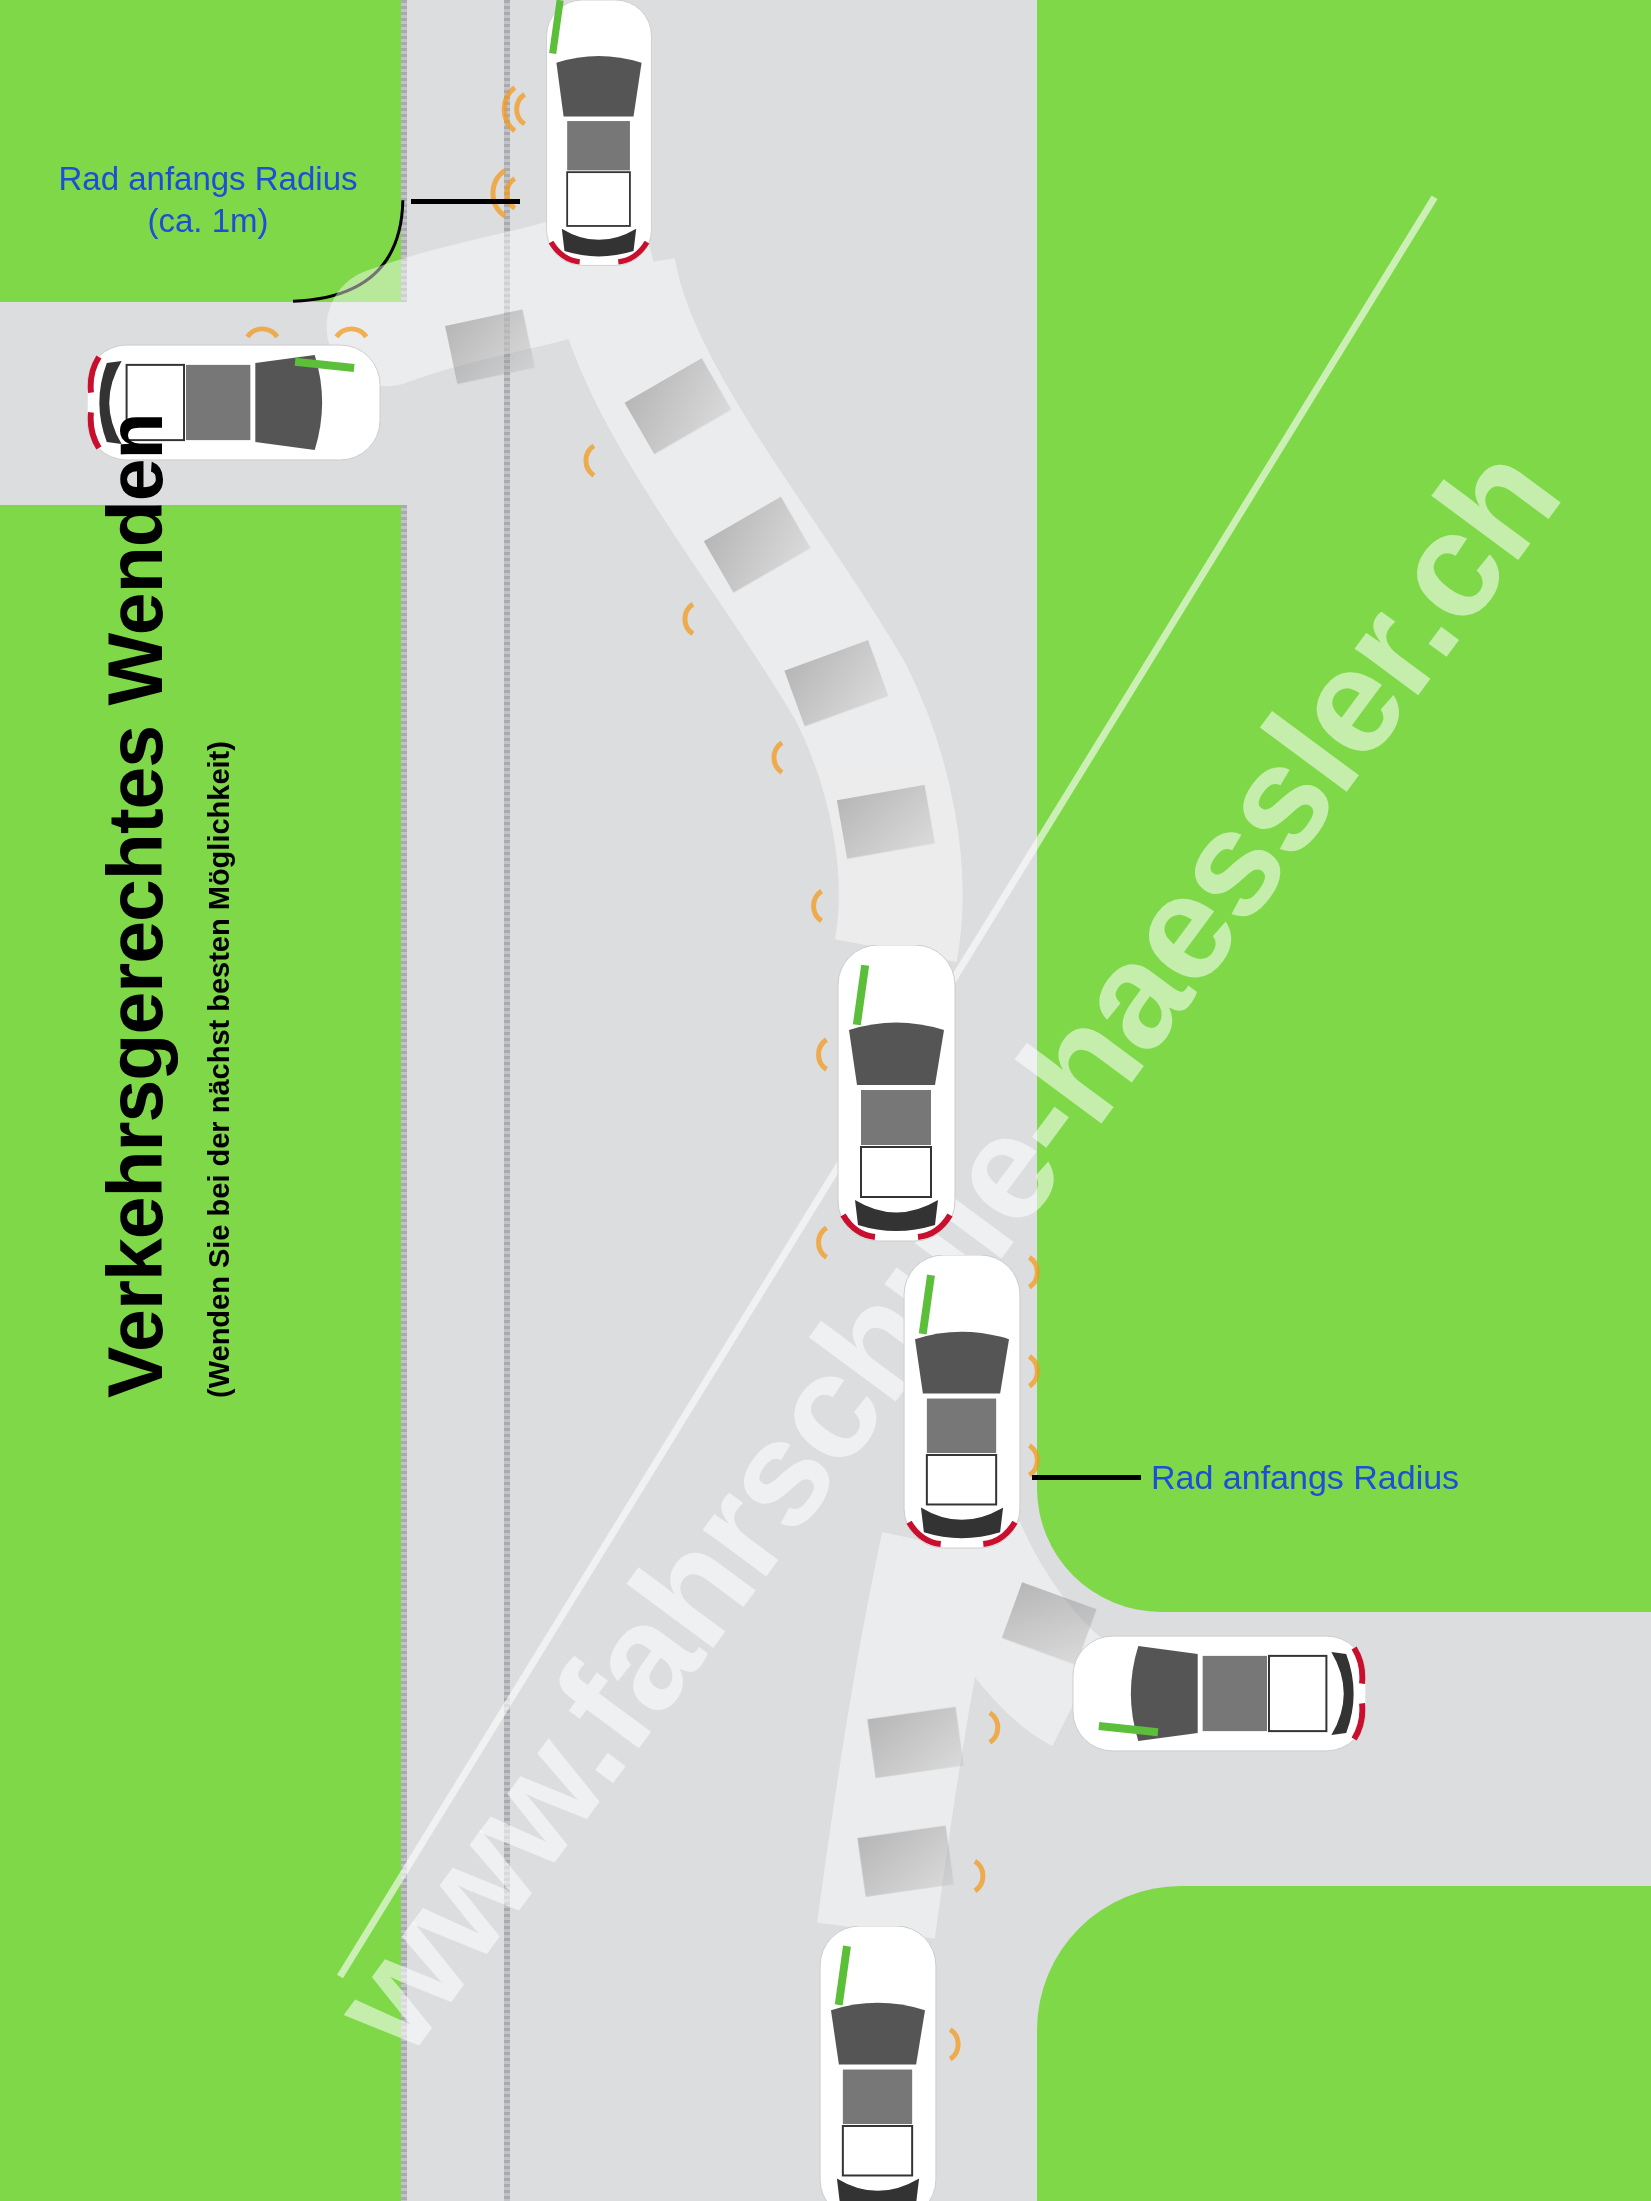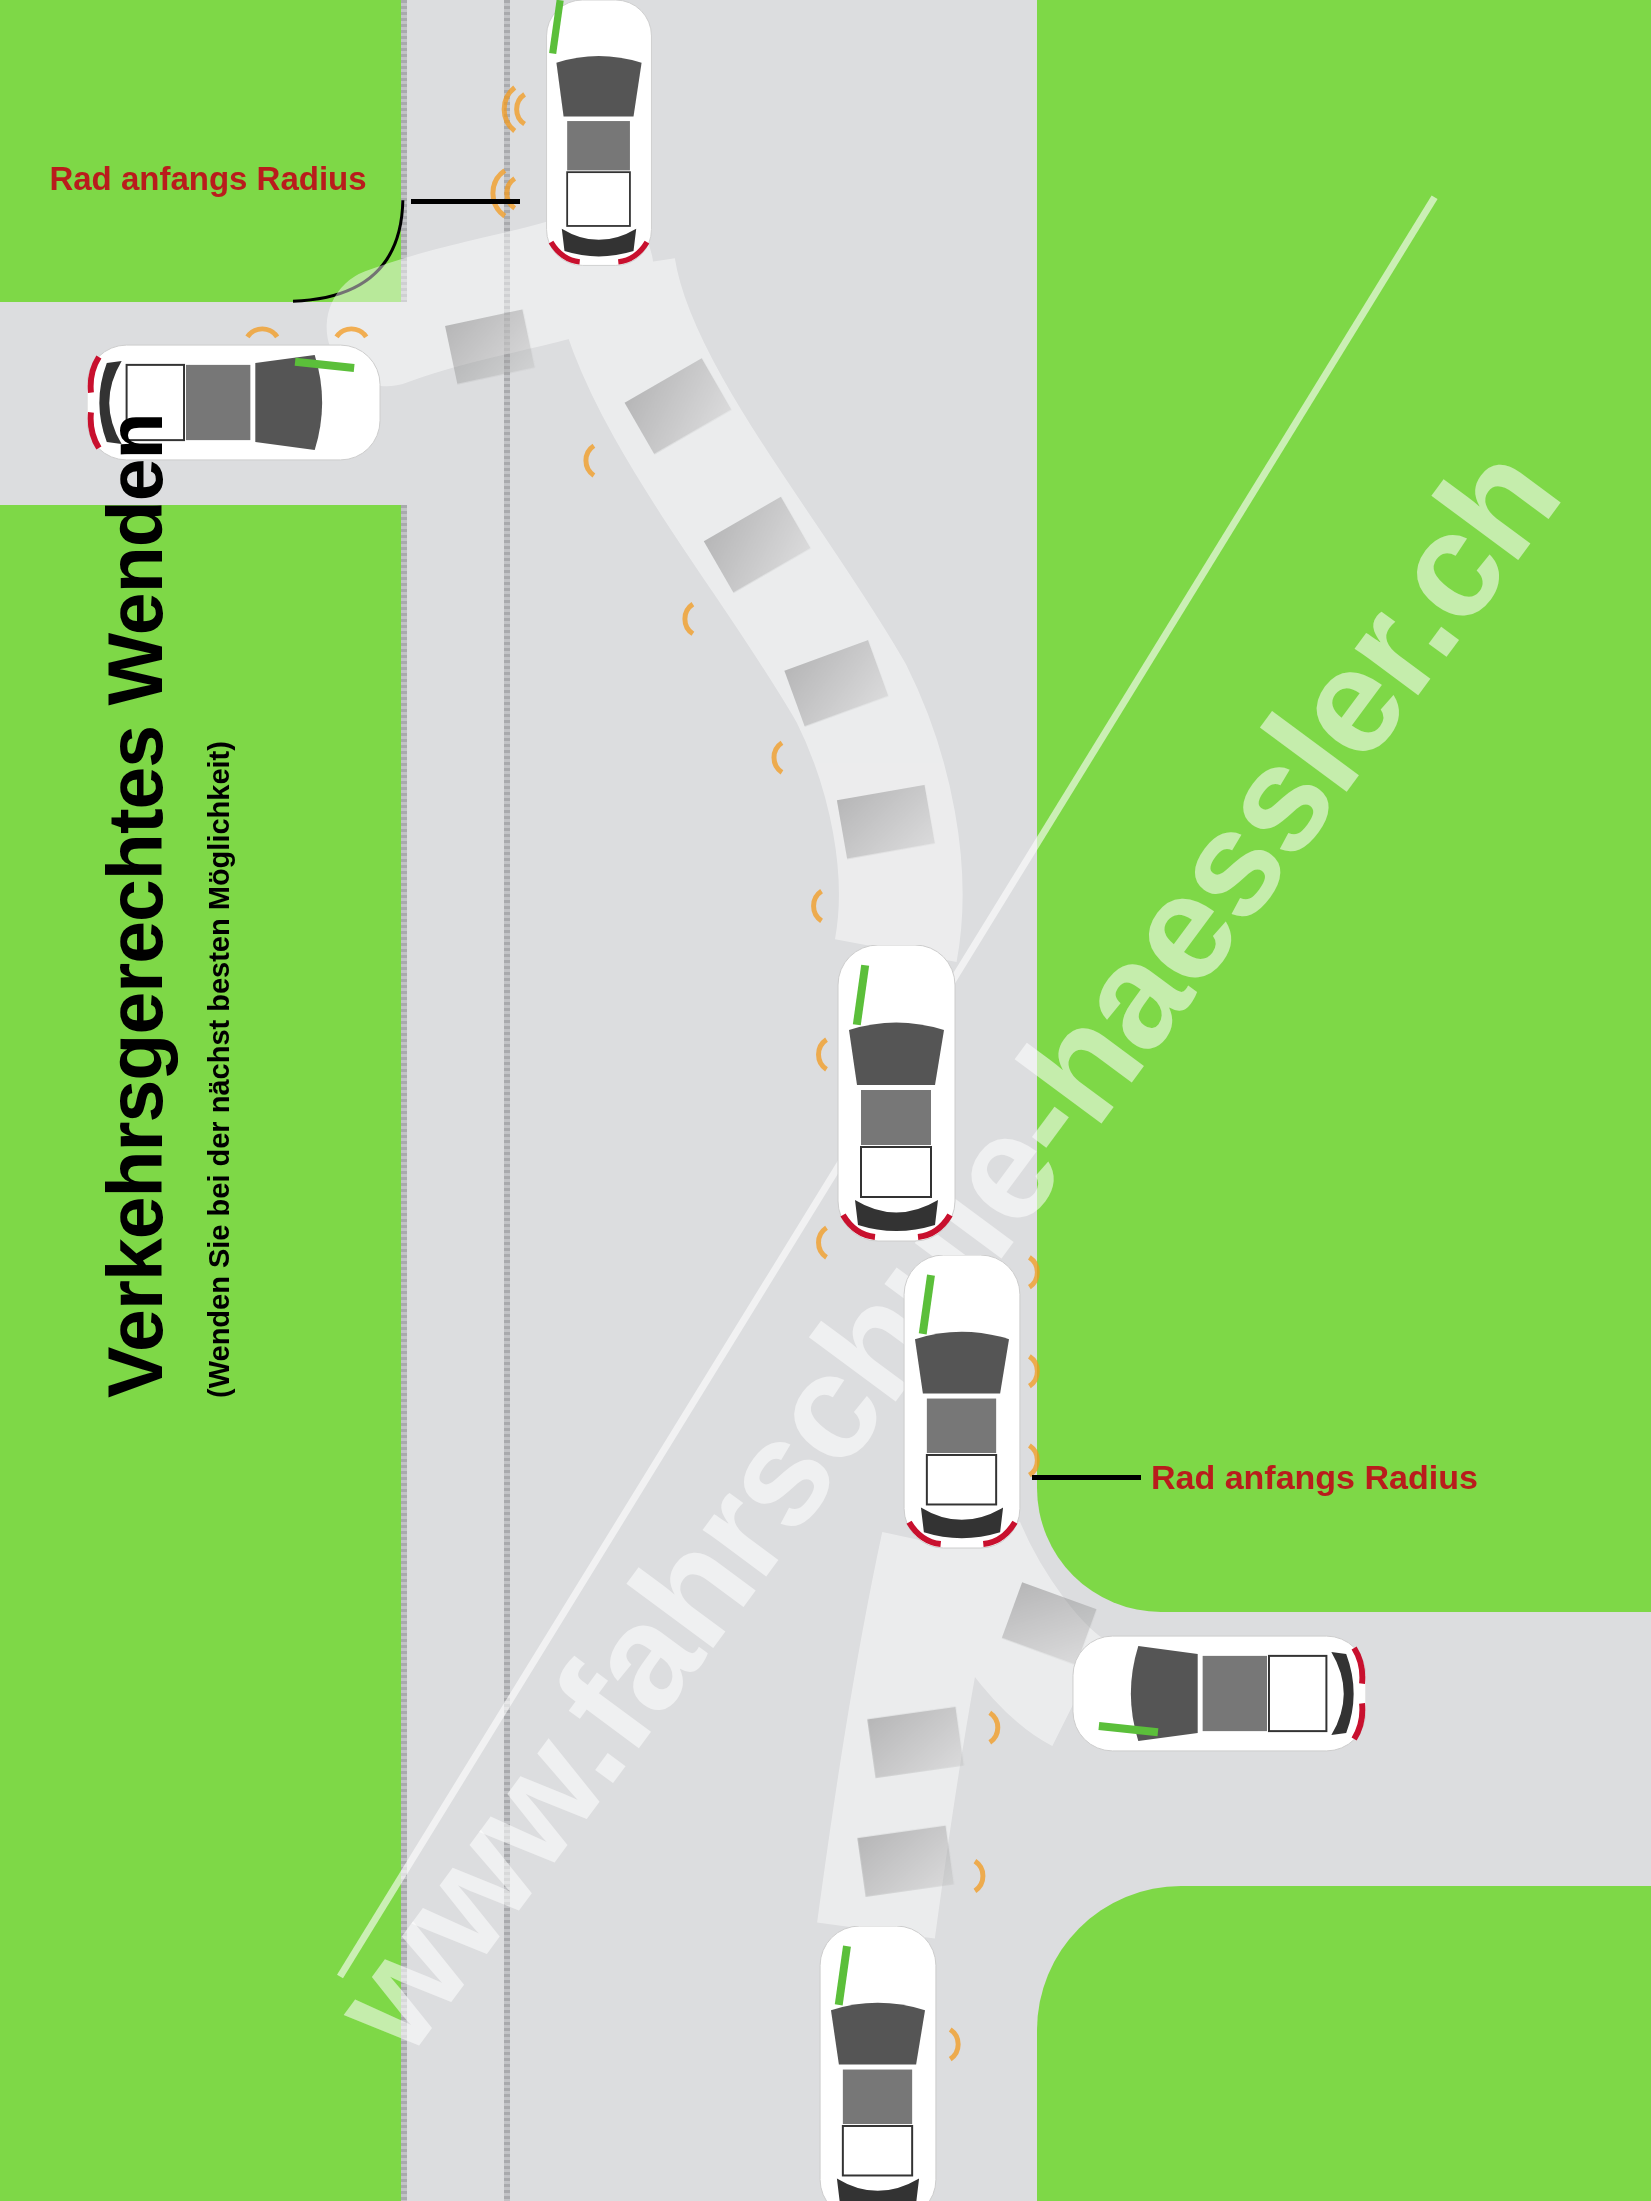--- a/index.html
+++ b/index.html
@@ -1,20 +1,20 @@
 <!DOCTYPE html>
 <html><head>
 <meta charset="utf-8">
 <style>
   html, body { margin:0; padding:0; }
   body { width:1651px; height:2202px; position:relative; overflow:hidden; background:#dcdddf; font-family:"Liberation Sans", sans-serif; }
   .layer { position:absolute; left:0; top:0; width:1651px; height:2202px; }
   .green { position:absolute; background:#7ed847; }
   .curb  { position:absolute; width:6px; background:repeating-linear-gradient(180deg,#a9aaad 0 3px,#c2c3c6 3px 6px); }
-  .label { position:absolute; color:#b91c1c; font-weight:bold; white-space:nowrap; }
+  .label { position:absolute; color:#1d4ed8; font-weight:normal; white-space:nowrap; }
   .label-top { left:20px; top:158px; width:376px; text-align:center; font-size:33px; line-height:42px; }
   .label-right { left:1151px; top:1458px; font-size:34px; }
   .pointer { position:absolute; height:5px; background:#000; }
   .title { position:absolute; left:0; top:0; transform-origin:0 0; transform:translate(0,1015px) rotate(-90deg); font-weight:bold; font-size:77px; letter-spacing:-1px; color:#000; white-space:nowrap; font-family:"Liberation Sans", sans-serif; transform-box:border-box; }
   .subtitle { position:absolute; transform-origin:0 0; transform:translate(0,0) rotate(-90deg); font-weight:bold; font-size:29px; color:#000; white-space:nowrap; }
   .watermark { position:absolute; left:0; top:0; transform-origin:0 0; font-weight:bold; font-size:149px; color:rgba(255,255,255,0.55); white-space:nowrap; letter-spacing:-2px; }
   .wm-line { position:absolute; height:7px; background:rgba(255,255,255,0.6); transform-origin:0 50%; }
   .car { position:absolute; }
 </style>
 </head>
@@ -146,20 +146,21 @@
     <path d="M14 85 Q61 70 109 85 L100 140 L22 140 Z" fill="#555"></path>
     <rect x="26" y="145" width="70" height="55" fill="#777"></rect>
     <rect x="26" y="202" width="70" height="50" fill="#fff" stroke="#333" stroke-width="2"></rect>
     <path d="M20 255 Q61 280 103 255 L100 280 Q61 292 23 280 Z" fill="#333"></path>
     <rect x="22" y="20" width="8" height="60" fill="#5bbf3a" transform="rotate(8 26 50)"></rect>
   </svg>
 </div>
 
 <div class="label label-top">
   <div>Rad anfangs Radius</div>
+  <div>(ca. 1m)</div>
 </div>
 <div class="pointer" style="left:411px;top:199px;width:109px;"></div>
 
 <div class="label label-right">Rad anfangs Radius</div>
 <div class="pointer" style="left:1032px;top:1475px;width:109px;"></div>
 
 <div style="position:absolute;left:91px;top:1398px;width:0;height:0;">
   <div class="title" style="transform:rotate(-90deg);transform-origin:0 0;top:0;left:0;">Verkehrsgerechtes Wenden</div>
 </div>
 <div style="position:absolute;left:203px;top:1398px;width:0;height:0;">

